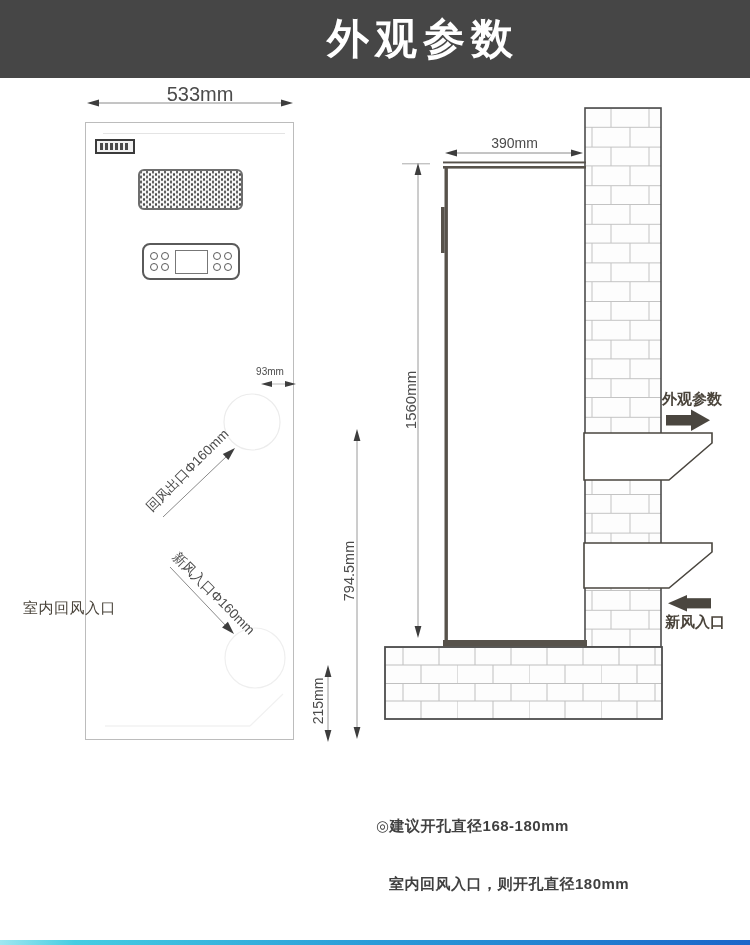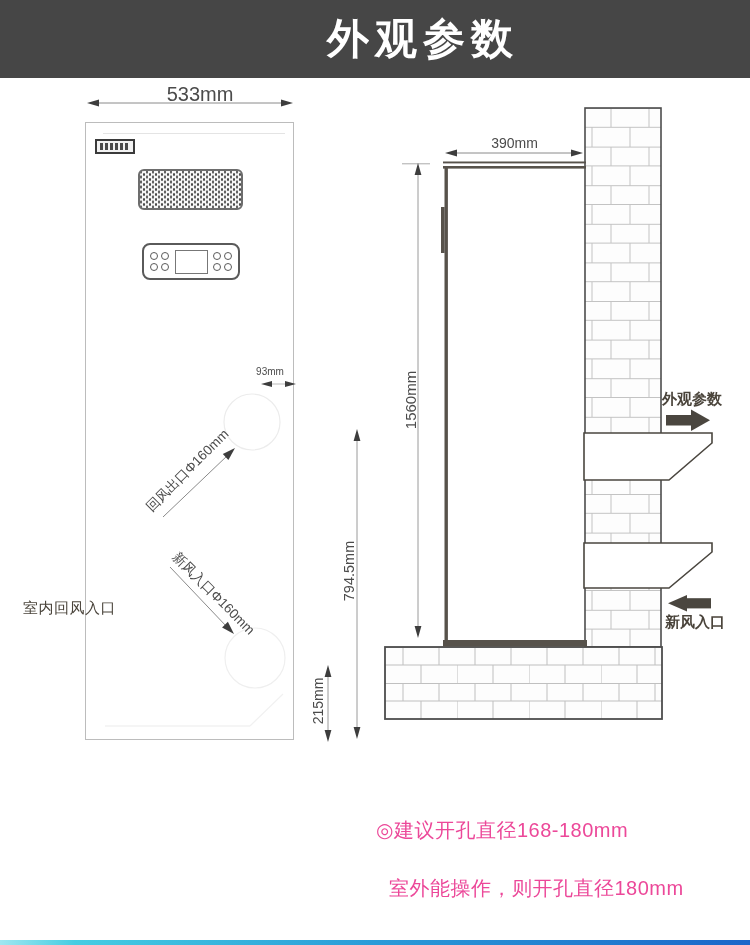--- a/index.html
+++ b/index.html
@@ -34,21 +34,21 @@
   .btn-grid{display:grid;grid-template-columns:repeat(2,8px);grid-auto-rows:8px;gap:3px;}
   .p-btn{width:8px;height:8px;border:1.4px solid #5a5a5a;border-radius:50%;box-sizing:border-box;}
   .p-screen{width:33px;height:24px;border:1.4px solid #777;box-sizing:border-box;background:#fff;}
   
   .svg-abs{position:absolute;pointer-events:none;}
   
   .dim-label{position:absolute;color:#4b4b4b;}
   .lbl{position:absolute;color:#4a443b;}
   .center{text-align:center;}
   
-  .note{position:absolute;color:#ec4899;font-size:20px;font-weight:400;letter-spacing:0.5px;}
+  .note{position:absolute;color:#404040;font-size:15px;font-weight:700;letter-spacing:0.5px;}
   
   .bottom-strip{position:absolute;left:0;top:940px;width:750px;height:5px;
     background:linear-gradient(90deg,#9fe7f0 0%,#45cde2 10%,#2a9bd8 50%,#1b66c9 100%);}
 </style>
 </head>
 <body>
 
 <div class="canvas">
 
   <div class="header">
@@ -180,17 +180,17 @@
 
   <div class="dim-label center" style="left:374px;top:392px;width:72px;height:16px;font-size:15px;transform:rotate(-90deg)">1560mm</div>
 
   <div class="dim-label center" style="left:462px;top:135px;width:105px;font-size:14px">390mm</div>
 
   <div class="lbl" style="left:662px;top:390px;width:85px;font-size:15px;font-weight:600">外观参数</div>
 
   <div class="lbl" style="left:665px;top:613px;width:85px;font-size:15px;font-weight:600">新风入口</div>
 
   <div class="note" style="left:376px;top:817px">◎建议开孔直径168-180mm</div>
-  <div class="note" style="left:389px;top:875px">室外能操作，则开孔直径180mm</div>
+  <div class="note" style="left:389px;top:875px">室内回风入口，则开孔直径180mm</div>
 
   <div class="bottom-strip"></div>
 
 </div>
 
 </body></html>

